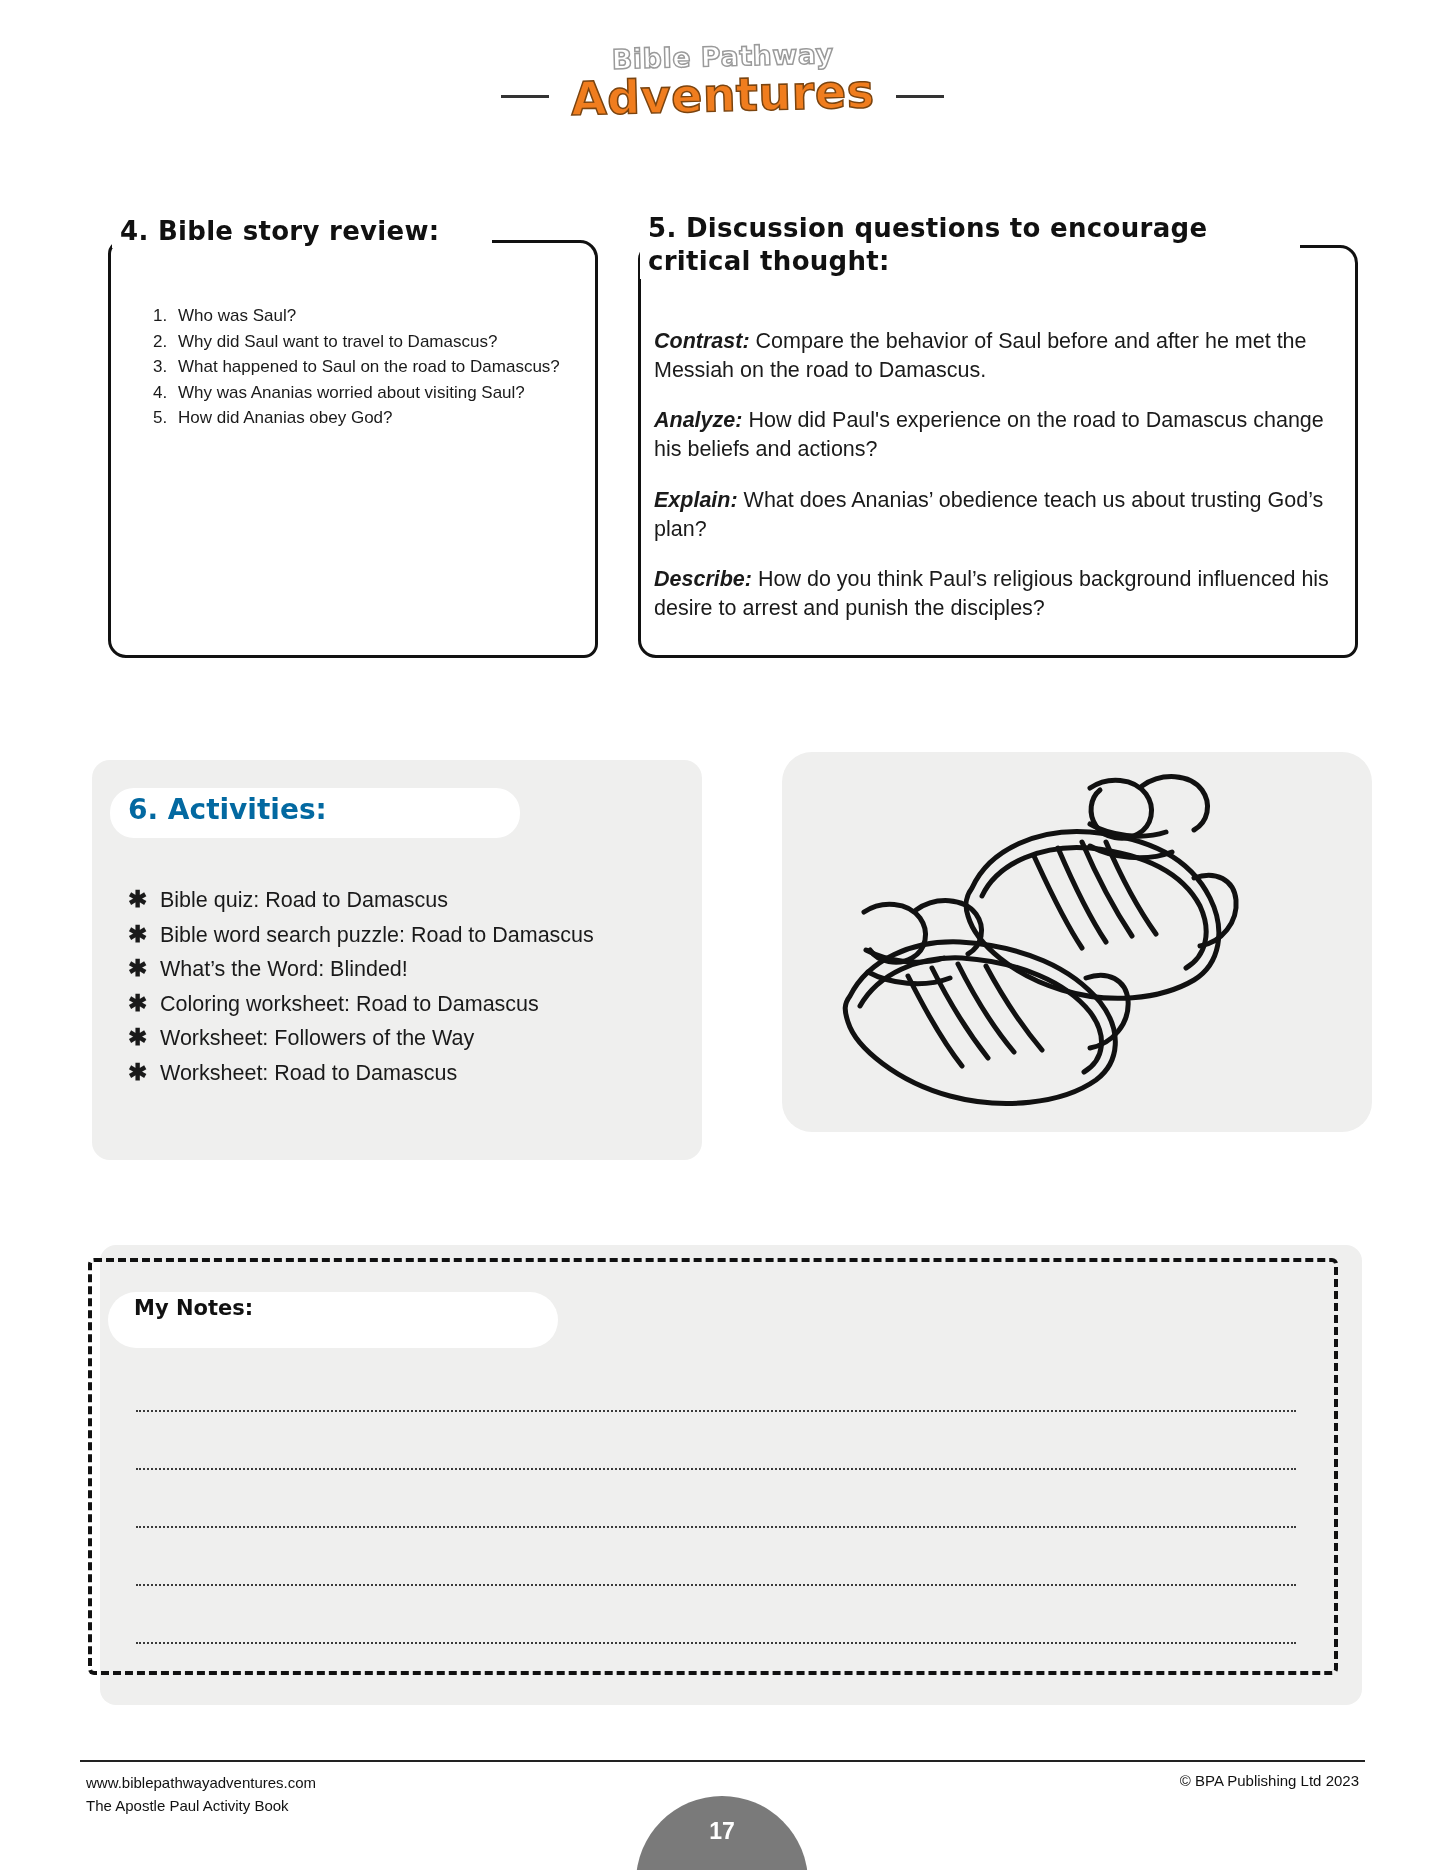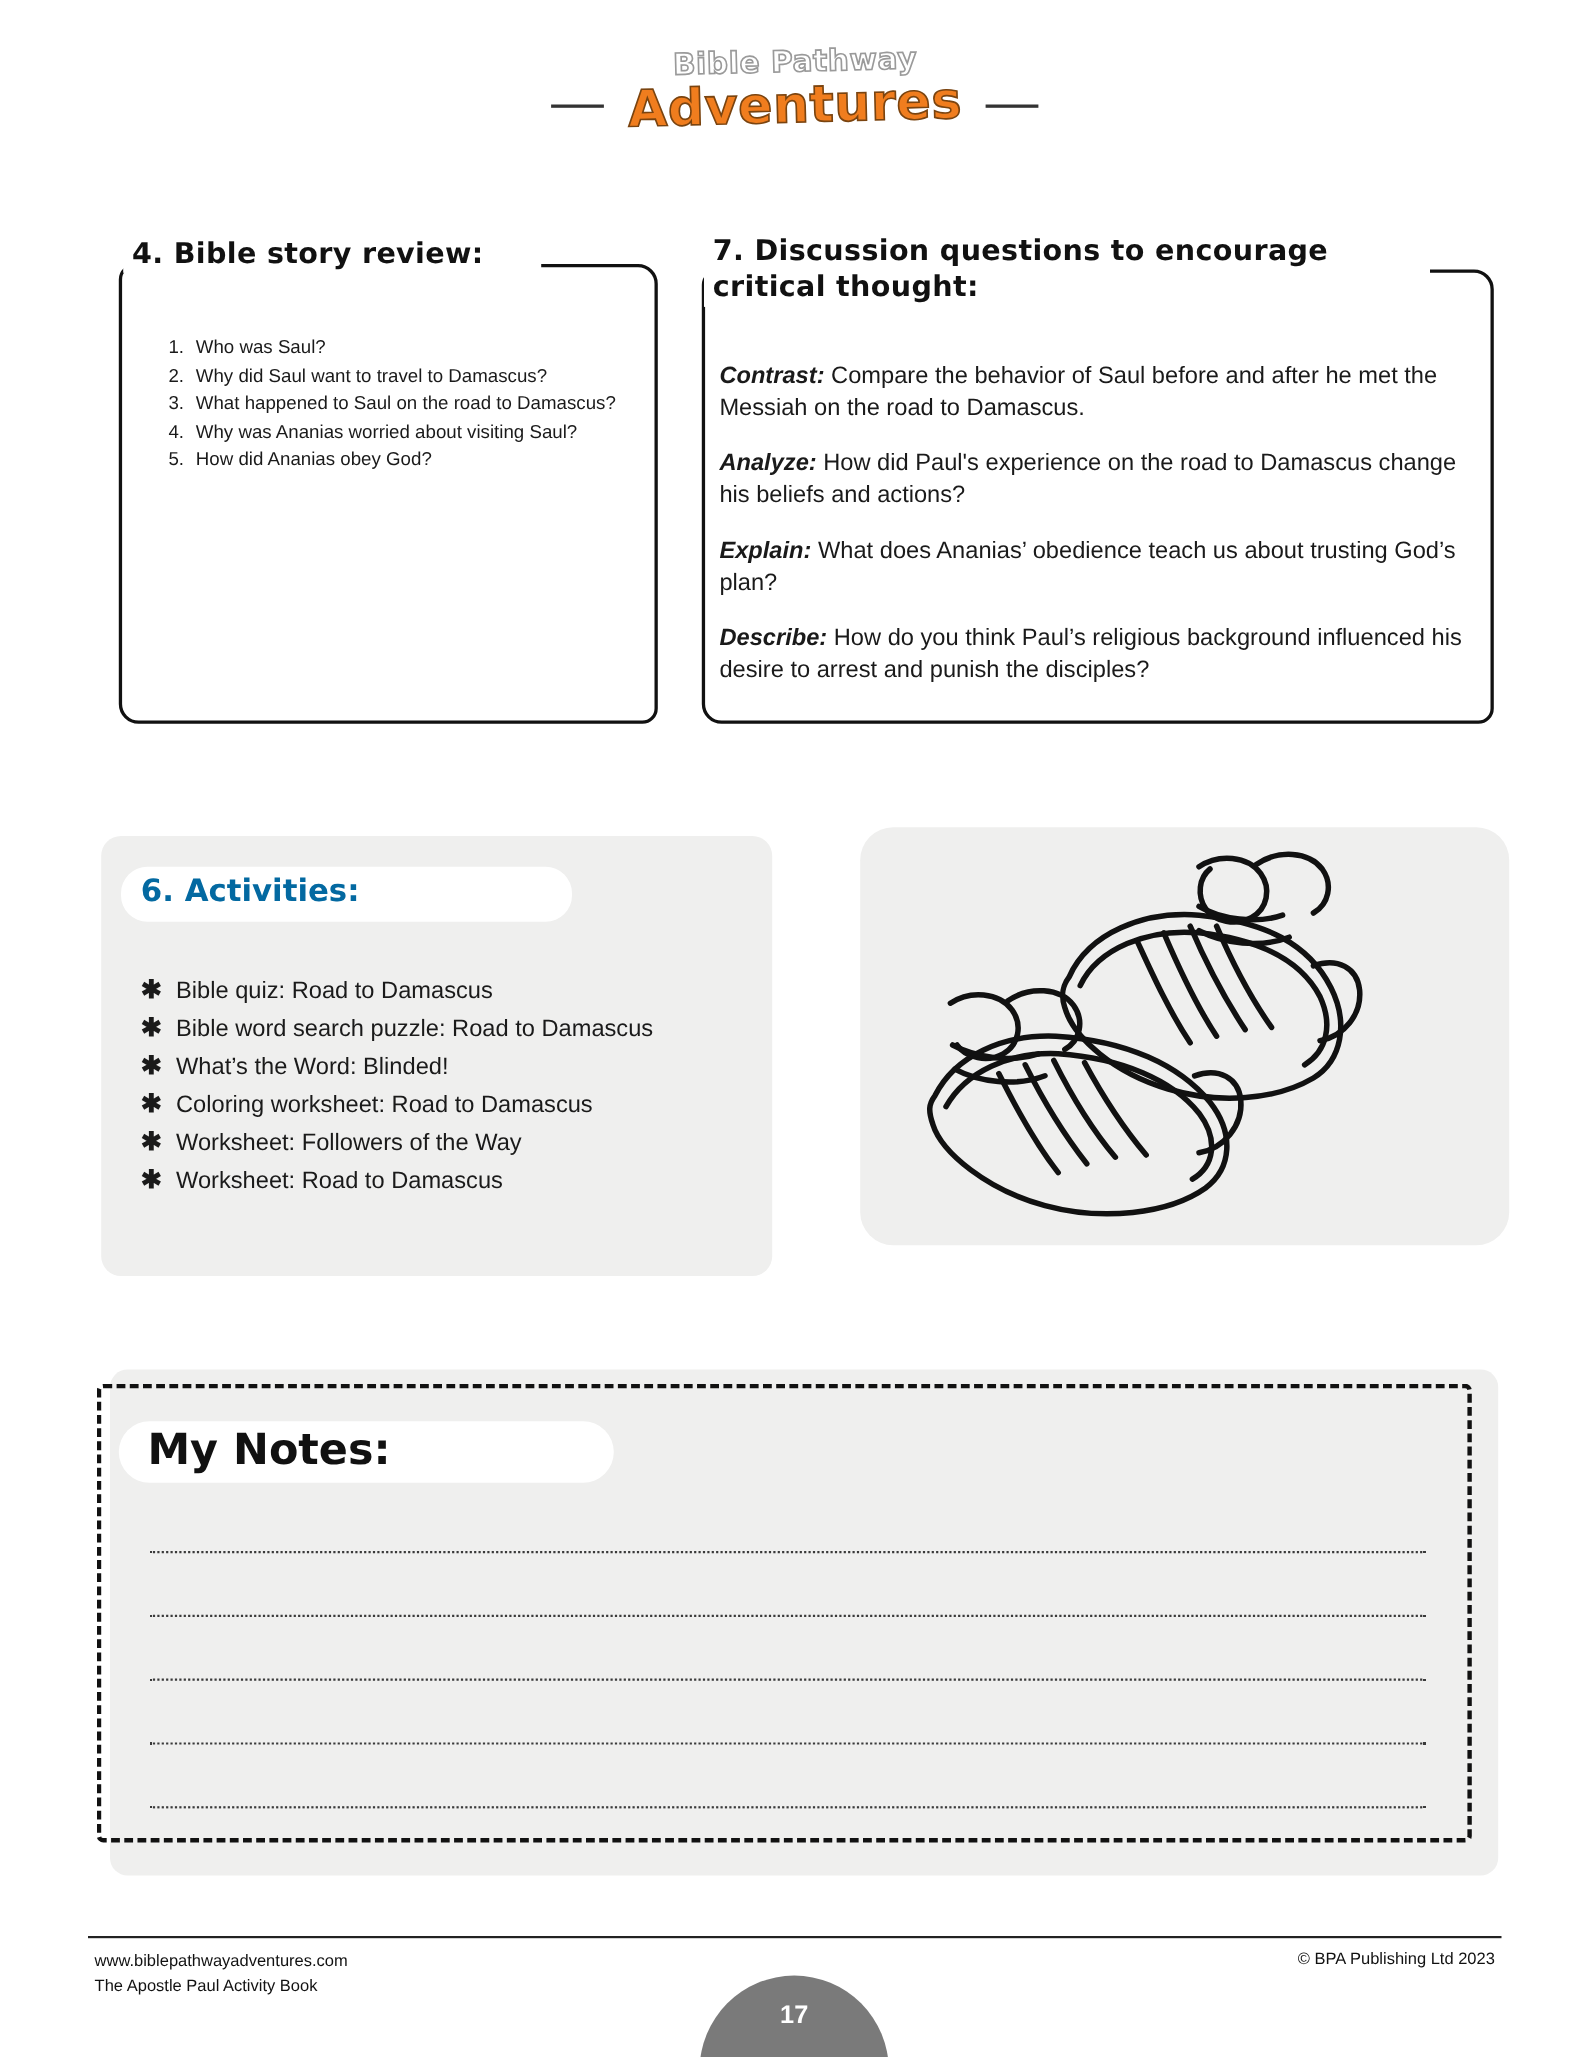--- a/index.html
+++ b/index.html
@@ -208,21 +208,21 @@
     height: 56px;
     background: #ffffff;
     border-radius: 28px;
   }
   #notes-title {
     position: absolute;
     left: 134px;
     top: 1296px;
     font-family: "DejaVu Sans", sans-serif;
     font-weight: bold;
-    font-size: 39px;
+    font-size: 21px;
     color: #111;
   }
   .note-line {
     position: absolute;
     left: 136px;
     width: 1160px;
     border-top: 2px dotted #3a3a3a;
   }
 
   
@@ -285,21 +285,21 @@
 <div class="box-title" id="sec4-title">4. Bible story review:</div>
 <ol id="sec4-list">
   <li>Who was Saul?</li>
   <li>Why did Saul want to travel to Damascus?</li>
   <li>What happened to Saul on the road to Damascus?</li>
   <li>Why was Ananias worried about visiting Saul?</li>
   <li>How did Ananias obey God?</li>
 </ol>
 
 <div class="box" id="sec5-box"></div>
-<div class="box-title" id="sec5-title">7. Discussion questions to encourage critical thought:</div>
+<div class="box-title" id="sec5-title">5. Discussion questions to encourage critical thought:</div>
 <div id="sec5-body">
   <p class="q">
     <span class="lead">Contrast:</span><span> Compare the behavior of Saul before and after he met the Messiah on the road to Damascus.</span>
   </p>
   <p class="q">
     <span class="lead">Analyze:</span><span> How did Paul's experience on the road to Damascus change his beliefs and actions?</span>
   </p>
   <p class="q">
     <span class="lead">Explain:</span><span> What does Ananias’ obedience teach us about trusting God’s plan?</span>
   </p>

